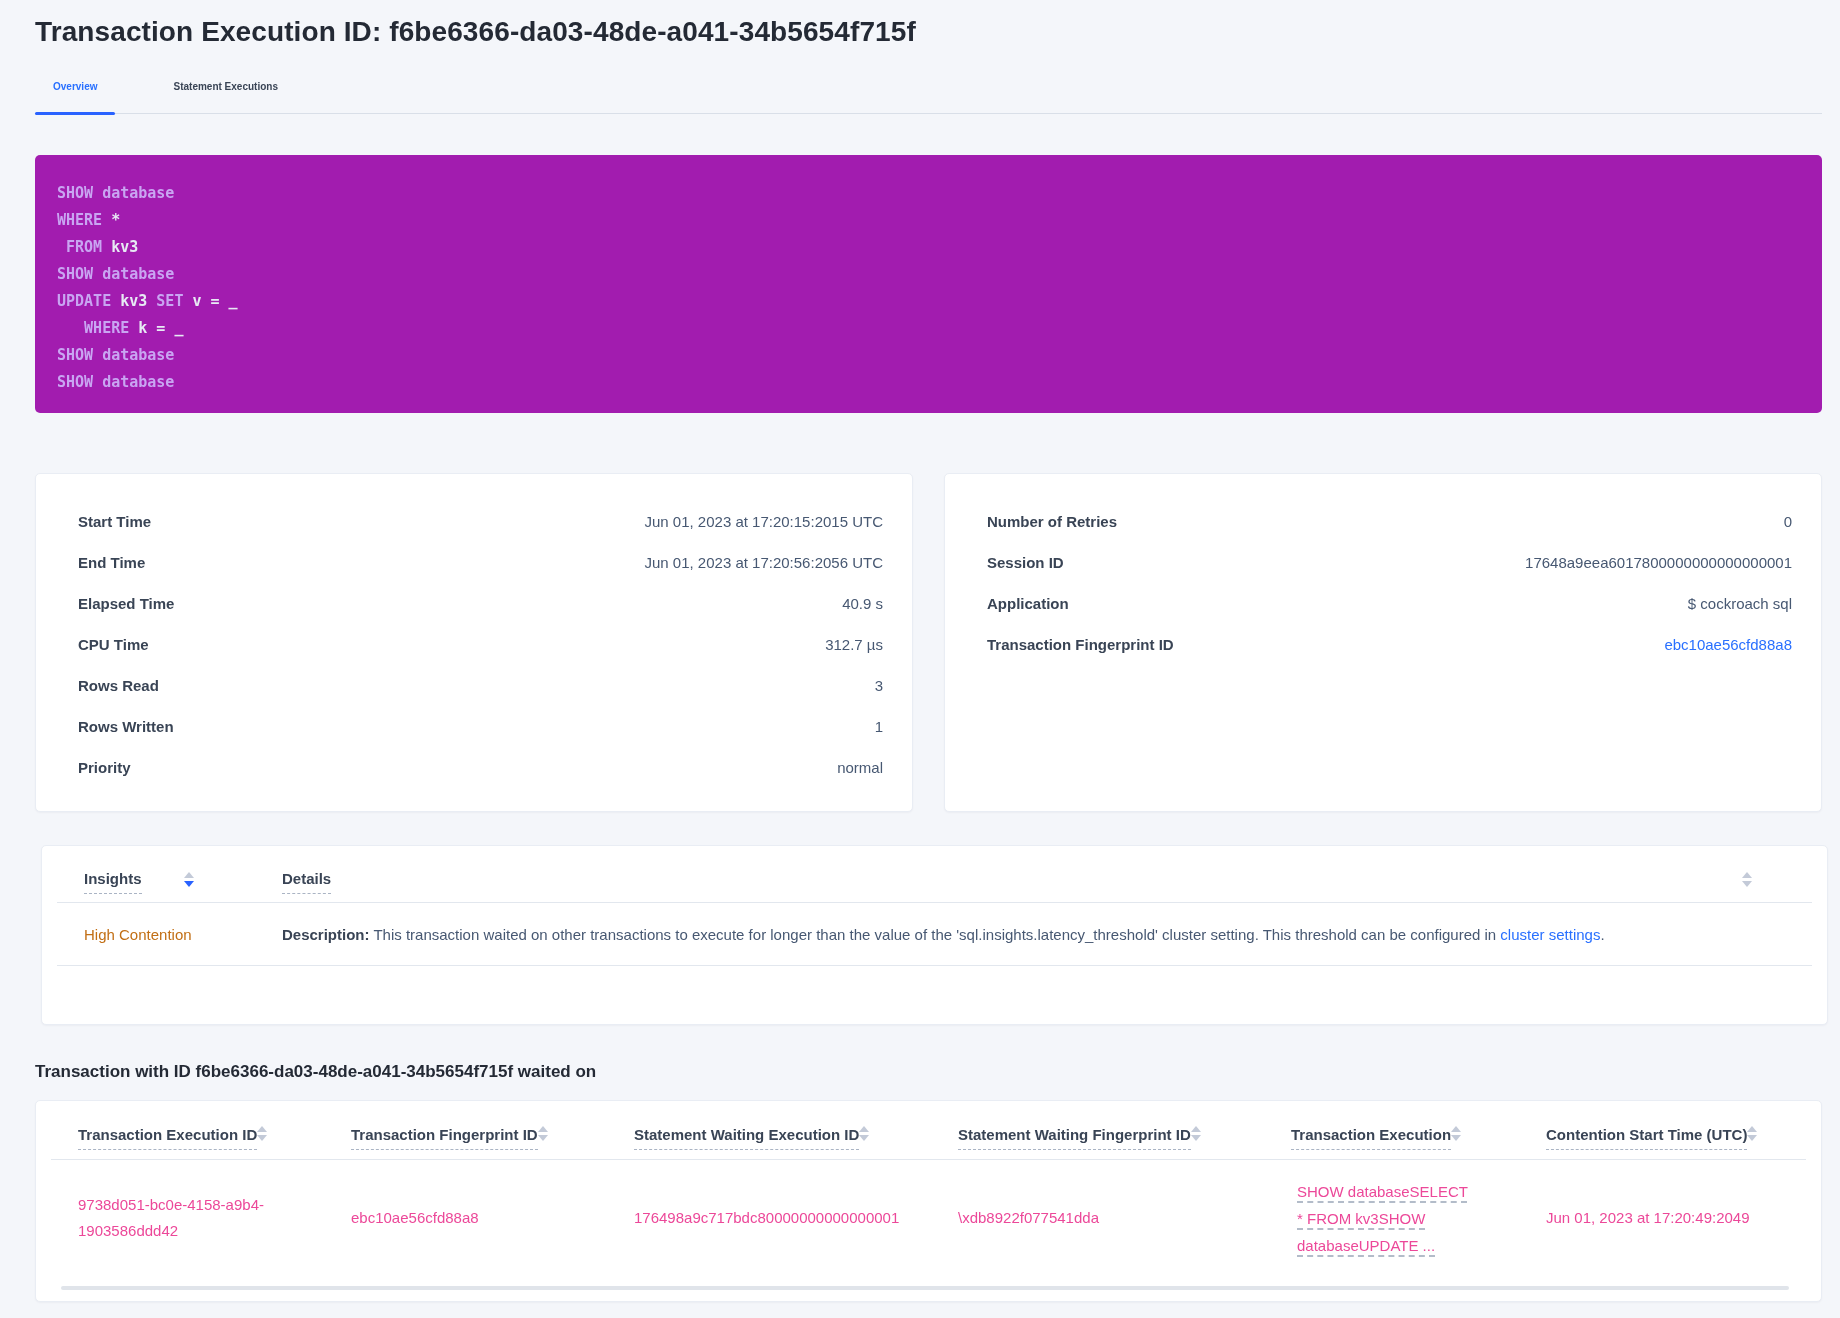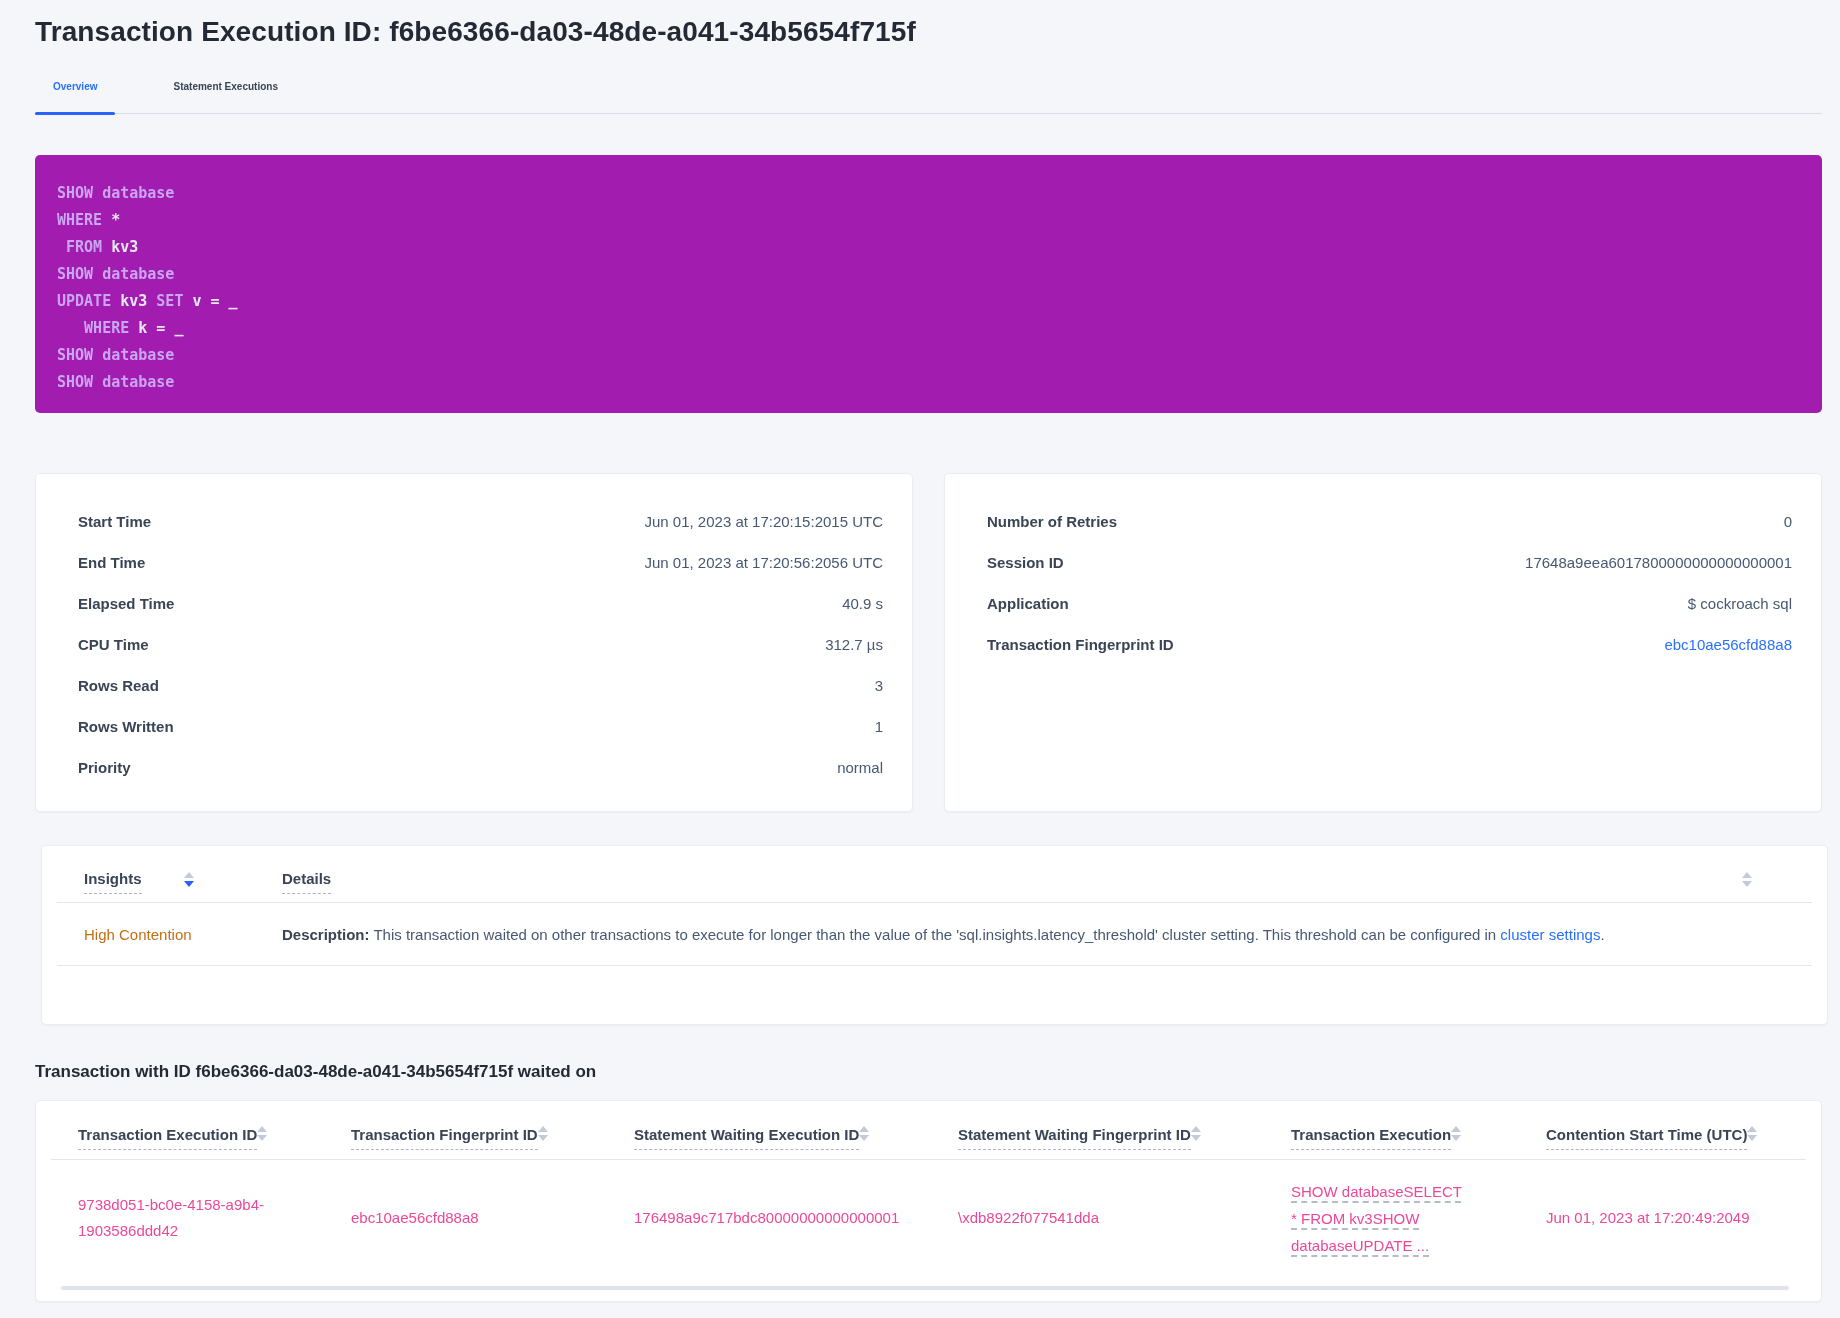--- a/index.html
+++ b/index.html
@@ -96,21 +96,21 @@
   .wt-header { padding-top:25px; }
   .wt-th {
     display:flex; justify-content:flex-start; align-items:flex-start; padding-right:12px;
   }
   .wt-divider { height:1px; background:#e2e7ee; margin:9px 15px 0 15px; }
   .wt-row { align-items:center; min-height:112px; font-size:15px; color:#ec4899; padding-top:4px; }
   .wt-cell { padding-right:30px; line-height:26px; }
   .cell-wrap { padding-right:50px; overflow-wrap:break-word; }
   .txn-exec-text {
     display:inline-block; max-width:175px; line-height:27px; cursor:pointer;
-    text-decoration:underline dashed #9aa6b8; text-underline-offset:5px;
+    text-decoration:underline dashed #9aa6b8; text-underline-offset:5px;margin-left:6px;
   }
   .hscrollbar {
     position:absolute; left:25px; right:32px; bottom:11px; height:4px;
     background:#e0e4ea; border-radius:2px; cursor:pointer;
   }
 </style>
 </head>
 <body>
 
 <div class="page">

